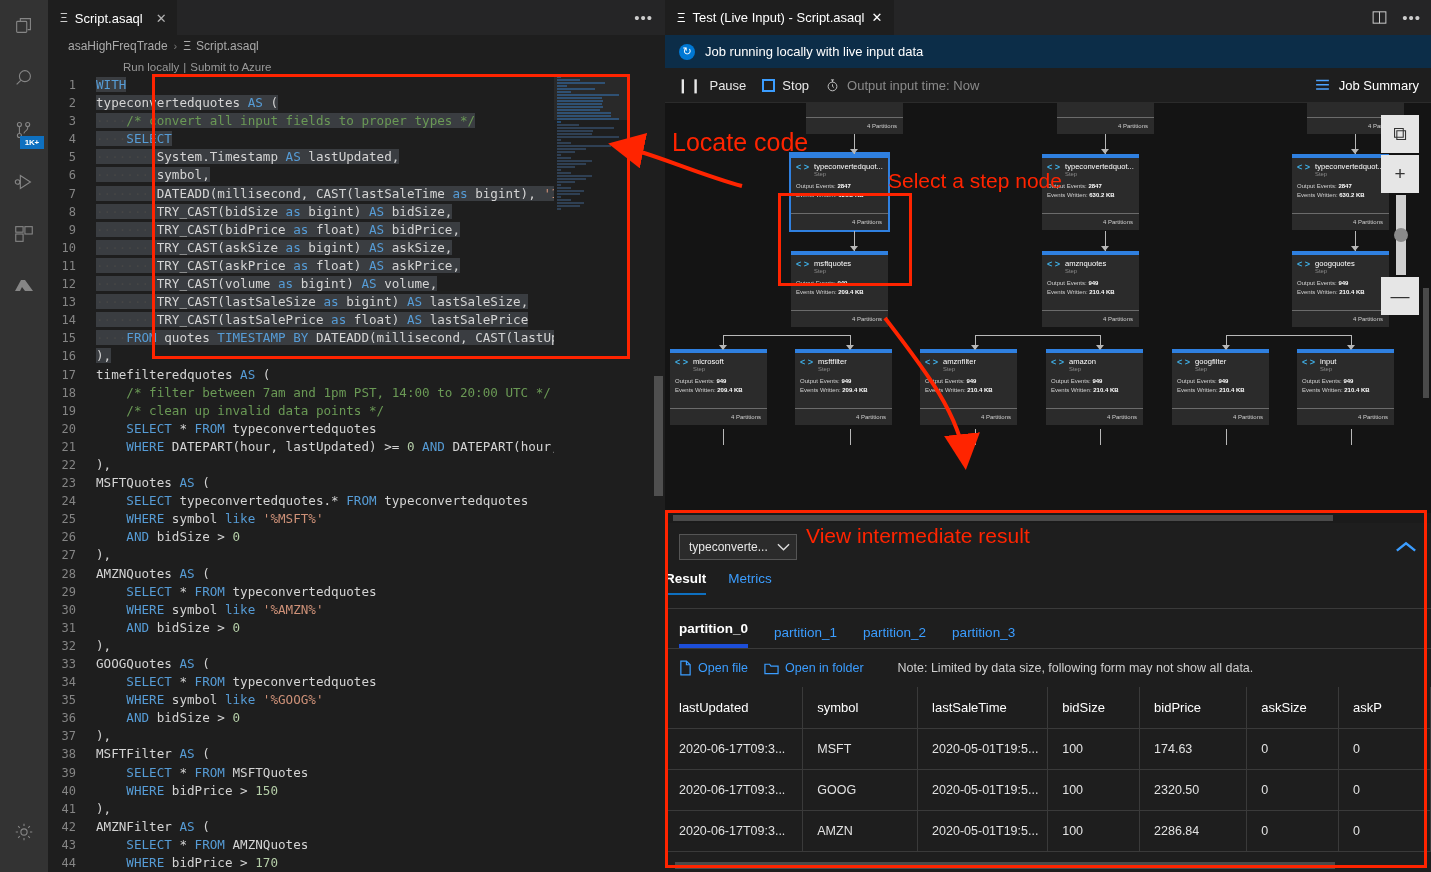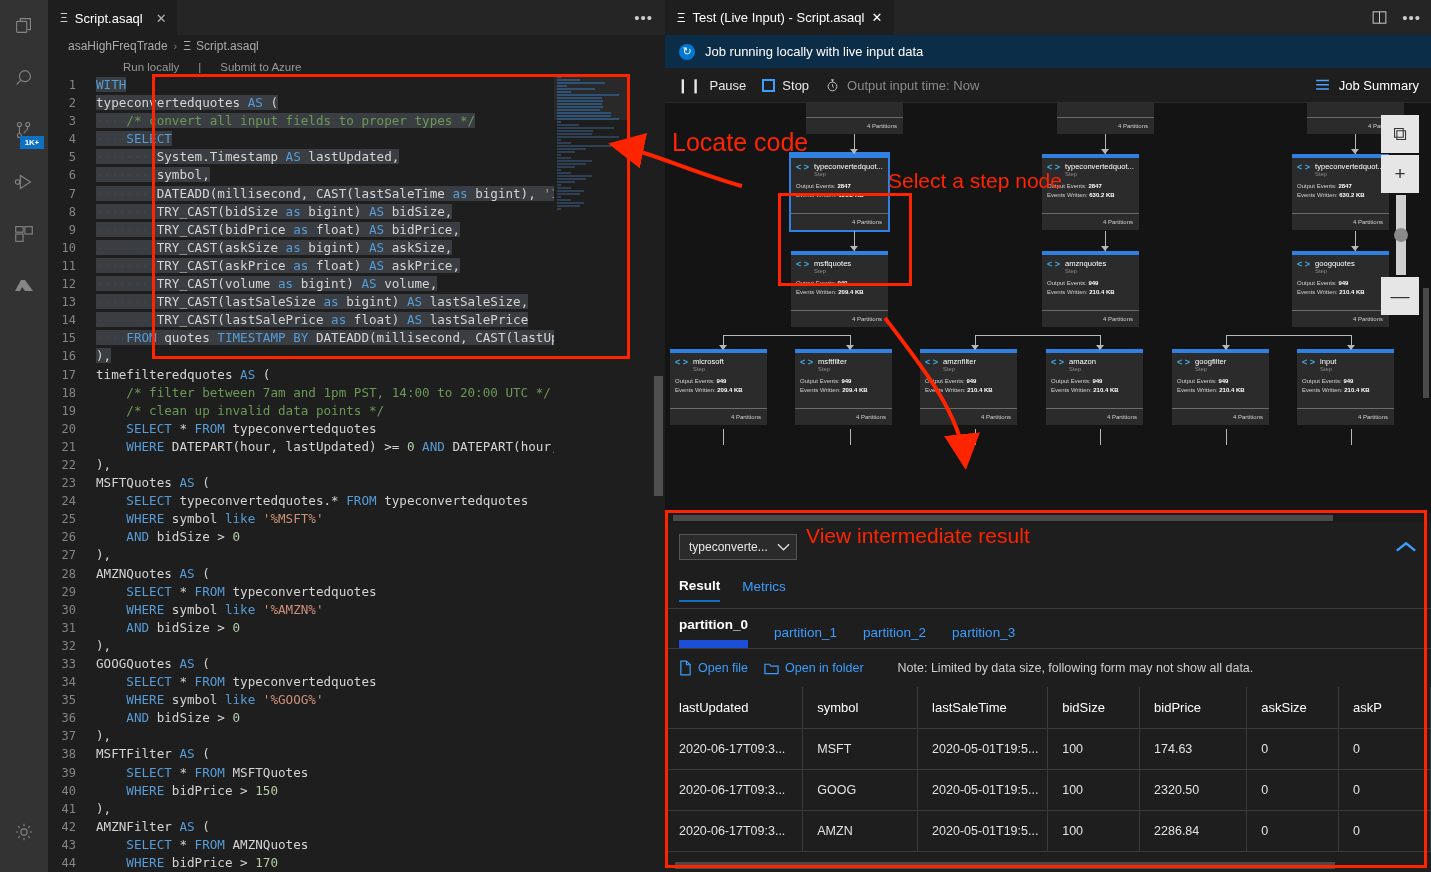--- a/index.html
+++ b/index.html
@@ -50,21 +50,21 @@
   }
   .breadcrumb {
     height: 22px; display: flex; align-items: center; gap: 6px;
     padding-left: 20px; font-size: 12px; color: #a9a9a9; background: #1e1e1e;
   }
   .breadcrumb .sep { color: #7a7a7a; font-size: 11px; }
   .breadcrumb .bc-file { display: flex; align-items: center; gap: 5px; }
 
   .codelens {
     height: 19px; padding-left: 75px; font-size: 11.5px; color: #999999;
-    display: flex; align-items: center; gap: 19px; background: #1e1e1e;
+    display: flex; align-items: center; gap: 4px; background: #1e1e1e;
   }
   .codelens a { color: #999999; text-decoration: none; }
 
   .codewrap { position: relative; flex: 1; overflow: hidden; background: #1e1e1e; }
   .code {
     position: absolute; top: 0; left: 0; right: 0;
     font-family: "DejaVu Sans Mono", monospace; font-size: 12.6px; line-height: 18.1px;
     white-space: pre;
   }
   .cline { height: 18.1px; display: flex; }
@@ -187,26 +187,26 @@
 
   
   .results { flex: 1; background: #1e1e1e; display: flex; flex-direction: column; position: relative; }
   .res-head { height: 48px; display: flex; align-items: center; padding: 0 14px; gap: 14px; }
   .res-select {
     width: 118px; height: 26px; background: #2b2b2b; border: 1px solid #555;
     color: #e6e6e6; font-size: 12px; display: flex; align-items: center;
     justify-content: space-between; padding: 0 6px 0 9px;
   }
   .res-chevron-up { margin-left: auto; color: #3b9dff; font-size: 17px; font-weight: bold; }
-  .res-tabs { height: 38px; display: flex; align-items: center; gap: 22px; padding: 0 14px; border-bottom: 1px solid #3a3a3a; }
+  .res-tabs { height: 38px; display: flex; align-items: flex-start; gap: 22px; padding: 0 0; border-bottom: 1px solid #3a3a3a; }
   .res-tab { font-size: 13.5px; color: #3b9dff; padding-bottom: 7px; }
   .res-tab.active { color: #ffffff; font-weight: bold; border-bottom: 2px solid #0e70c0; }
   .part-tabs { height: 40px; display: flex; align-items: flex-end; gap: 26px; padding: 0 14px; border-bottom: 1px solid #3a3a3a; }
   .part-tab { font-size: 13.5px; color: #3b9dff; padding-bottom: 8px; }
-  .part-tab.active { color: #ffffff; font-weight: bold; border-bottom: 8px solid #1d4ed8; }
+  .part-tab.active { color: #ffffff; font-weight: bold; border-bottom: 4px solid #1d4ed8; }
   .res-actions { height: 38px; display: flex; align-items: center; gap: 16px; padding: 0 14px; font-size: 12.5px; }
   .res-actions .lnk { color: #3b9dff; display: flex; align-items: center; gap: 6px; }
   .res-note { color: #cfcfcf; margin-left: 18px; font-size: 12.5px; }
   table.grid { width: 100%; border-collapse: collapse; table-layout: fixed; }
   table.grid th {
     text-align: left; font-weight: normal; font-size: 13px; color: #ffffff;
     padding: 13px 0 13px 14px; border-bottom: 1px solid #3a3a3a; border-right: 1px solid #3a3a3a;
   }
   table.grid td {
     font-size: 12.5px; color: #e2e2e2; padding: 13px 0 13px 14px;

